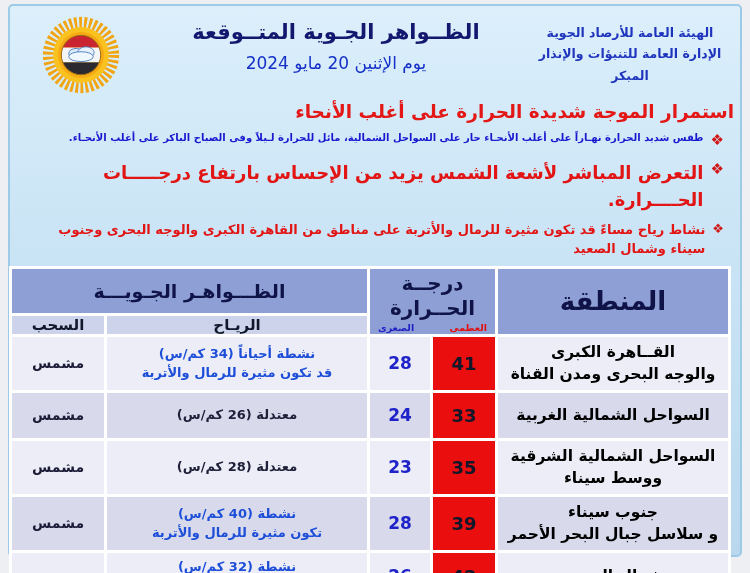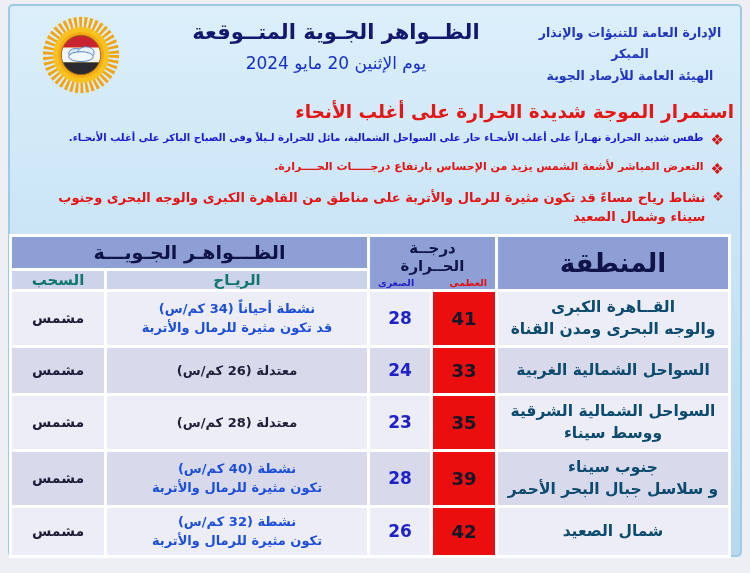--- a/index.html
+++ b/index.html
@@ -30,63 +30,63 @@
   .alert-line {
     color: #e41717; font-weight: bold; font-size: 18.5px;
     margin-top: 5px;
   }
   
   .bullets { padding: 8px 10px 0 16px; }
   .bullet { display: flex; gap: 7px; margin-bottom: 7px; }
   .bullet .marker { color: #d11616; font-size: 15px; line-height: 1.45; }
   .bullet .btext { font-weight: bold; line-height: 1.5; white-space: pre-line; }
   .bullet.blue .btext { color: #1818cf; font-size: 10px; }
-  .bullet.red .btext { color: #e21414; font-size: 11px; }
+  .bullet.red .btext { color: #e21414; font-size: 18px; }
   .bullet.red-small .btext { color: #e21414; font-size: 13px; }
   .bullet.red-small .marker { font-size: 13px; }
   
   table.forecast {
     width: 722px; margin: 2px 3px 0 3px;
     border-collapse: separate; border-spacing: 3px;
     background: #ffffff; table-layout: fixed;
   }
   th, td { text-align: center; vertical-align: middle; }
   th.hdr {
     background: #8d9fd5; color: #101347; font-weight: bold; font-size: 19px;
   }
   th.hdr-region { font-size: 26px; }
   th.sub {
-    background: #ccd3ea; color: #0f766e; font-weight: bold; font-size: 15px;
+    background: #ccd3ea; color: #0f172a; font-weight: bold; font-size: 15px;
     height: 14px;
   }
   th.hdr-temp { padding: 2px 2px 1px 2px; }
-  .temp-label { white-space: pre-line; font-size: 15px; line-height: 1.25; }
+  .temp-label { white-space: pre-line; font-size: 20px; line-height: 1.25; }
   .temp-subrow { display: flex; justify-content: space-between; padding: 1px 6px 0 6px; }
   .temp-subrow .max-lbl { color: #e01010; font-size: 9.5px; font-weight: bold; }
   .temp-subrow .min-lbl { color: #2020c4; font-size: 9.5px; font-weight: bold; }
   tbody tr { height: 45px; }
   tbody td { padding: 4px 5px; white-space: pre-line; font-weight: bold; }
   tbody tr:nth-child(odd) td:not(.max-cell)  { background: #ecedf6; }
   tbody tr:nth-child(even) td:not(.max-cell) { background: #d8daec; }
-  td.region-cell { color: #0c4a6e; font-size: 15.5px; line-height: 1.45; }
+  td.region-cell { color: #000000; font-size: 15.5px; line-height: 1.45; }
   td.max-cell { background: #ea0e0e; color: #0f172a; font-size: 18px; }
   td.min-cell { color: #1e22c8; font-size: 17px; }
   td.wind-cell { color: #20203a; font-size: 13px; line-height: 1.5; }
   td.wind-cell.wind-red { color: #1d4ed8; }
   td.cloud-cell { color: #1c1c38; font-size: 14px; }
 </style>
 </head>
 <body>
 
 <div class="card">
 
   <div class="top-header">
     <div class="brand">
+      <div>الهيئة العامة للأرصاد الجوية</div>
       <div>الإدارة العامة للتنبؤات والإنذار المبكر</div>
-      <div>الهيئة العامة للأرصاد الجوية</div>
     </div>
     <div class="title-block">
       <div class="main-title">الظــواهر الجـوية المتــوقعة</div>
       <div class="date-line">يوم الإثنين 20 مايو 2024</div>
     </div>
     <div class="logo-box">
       <svg width="86" height="82" viewBox="0 0 100 100">
         <circle cx="50" cy="50" r="40" fill="none" stroke="#f2a512" stroke-width="13" stroke-dasharray="3.4 2.6"></circle>
         <circle cx="50" cy="50" r="34" fill="#f9c21e"></circle>
         <circle cx="50" cy="50" r="28" fill="#f6ab14"></circle>

